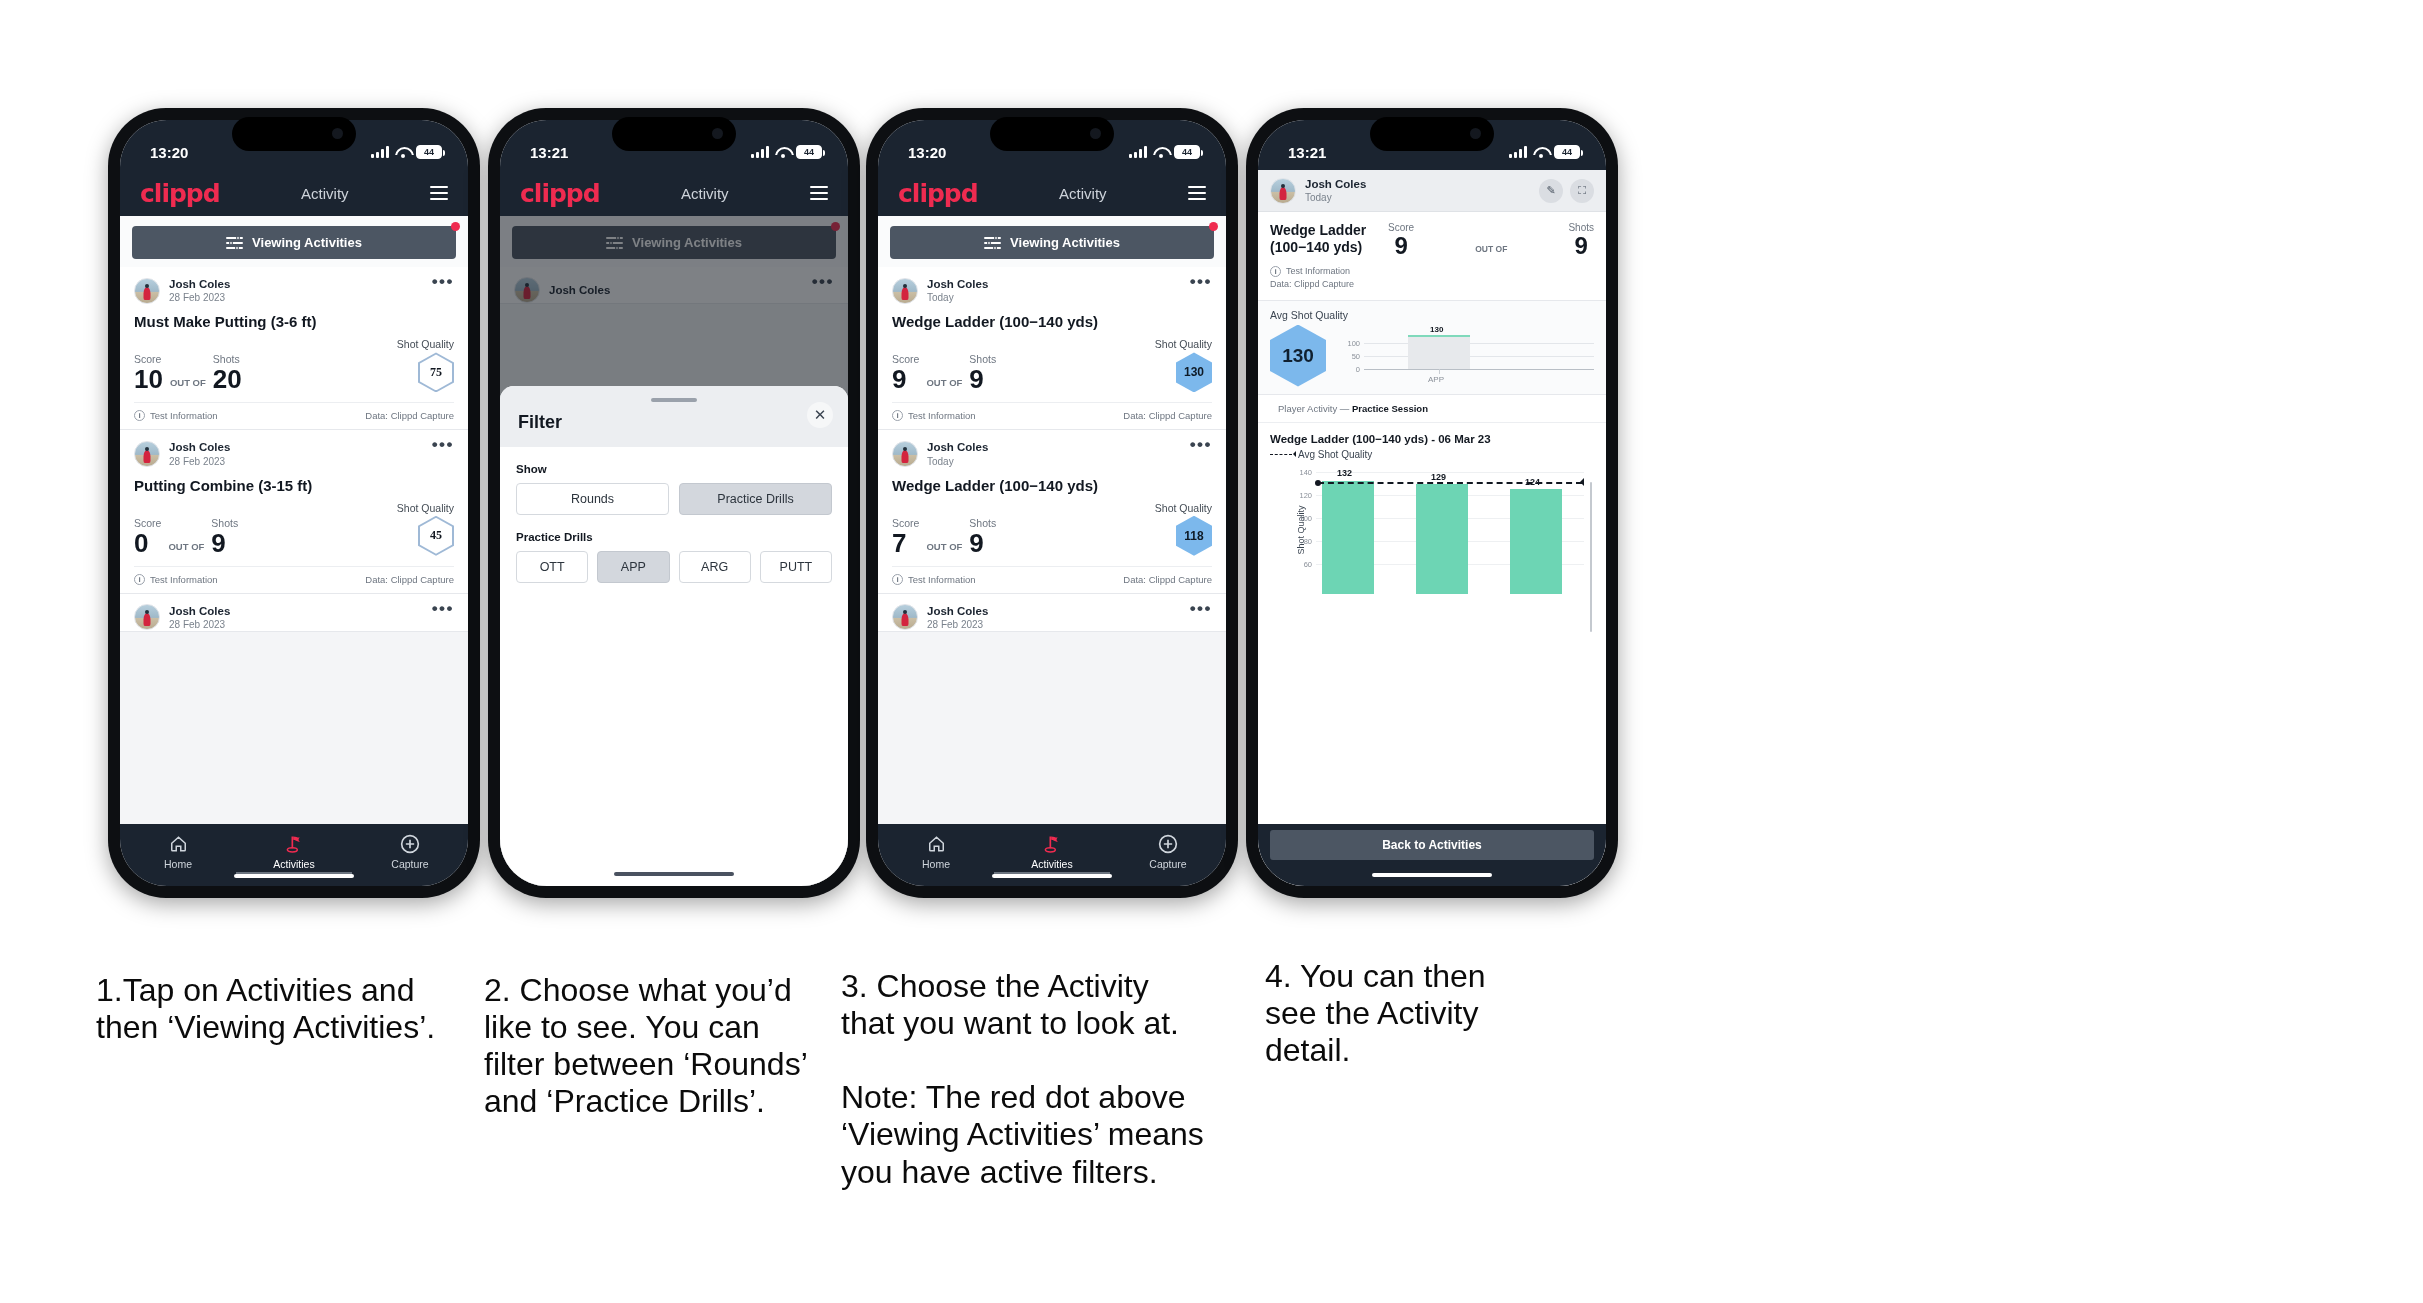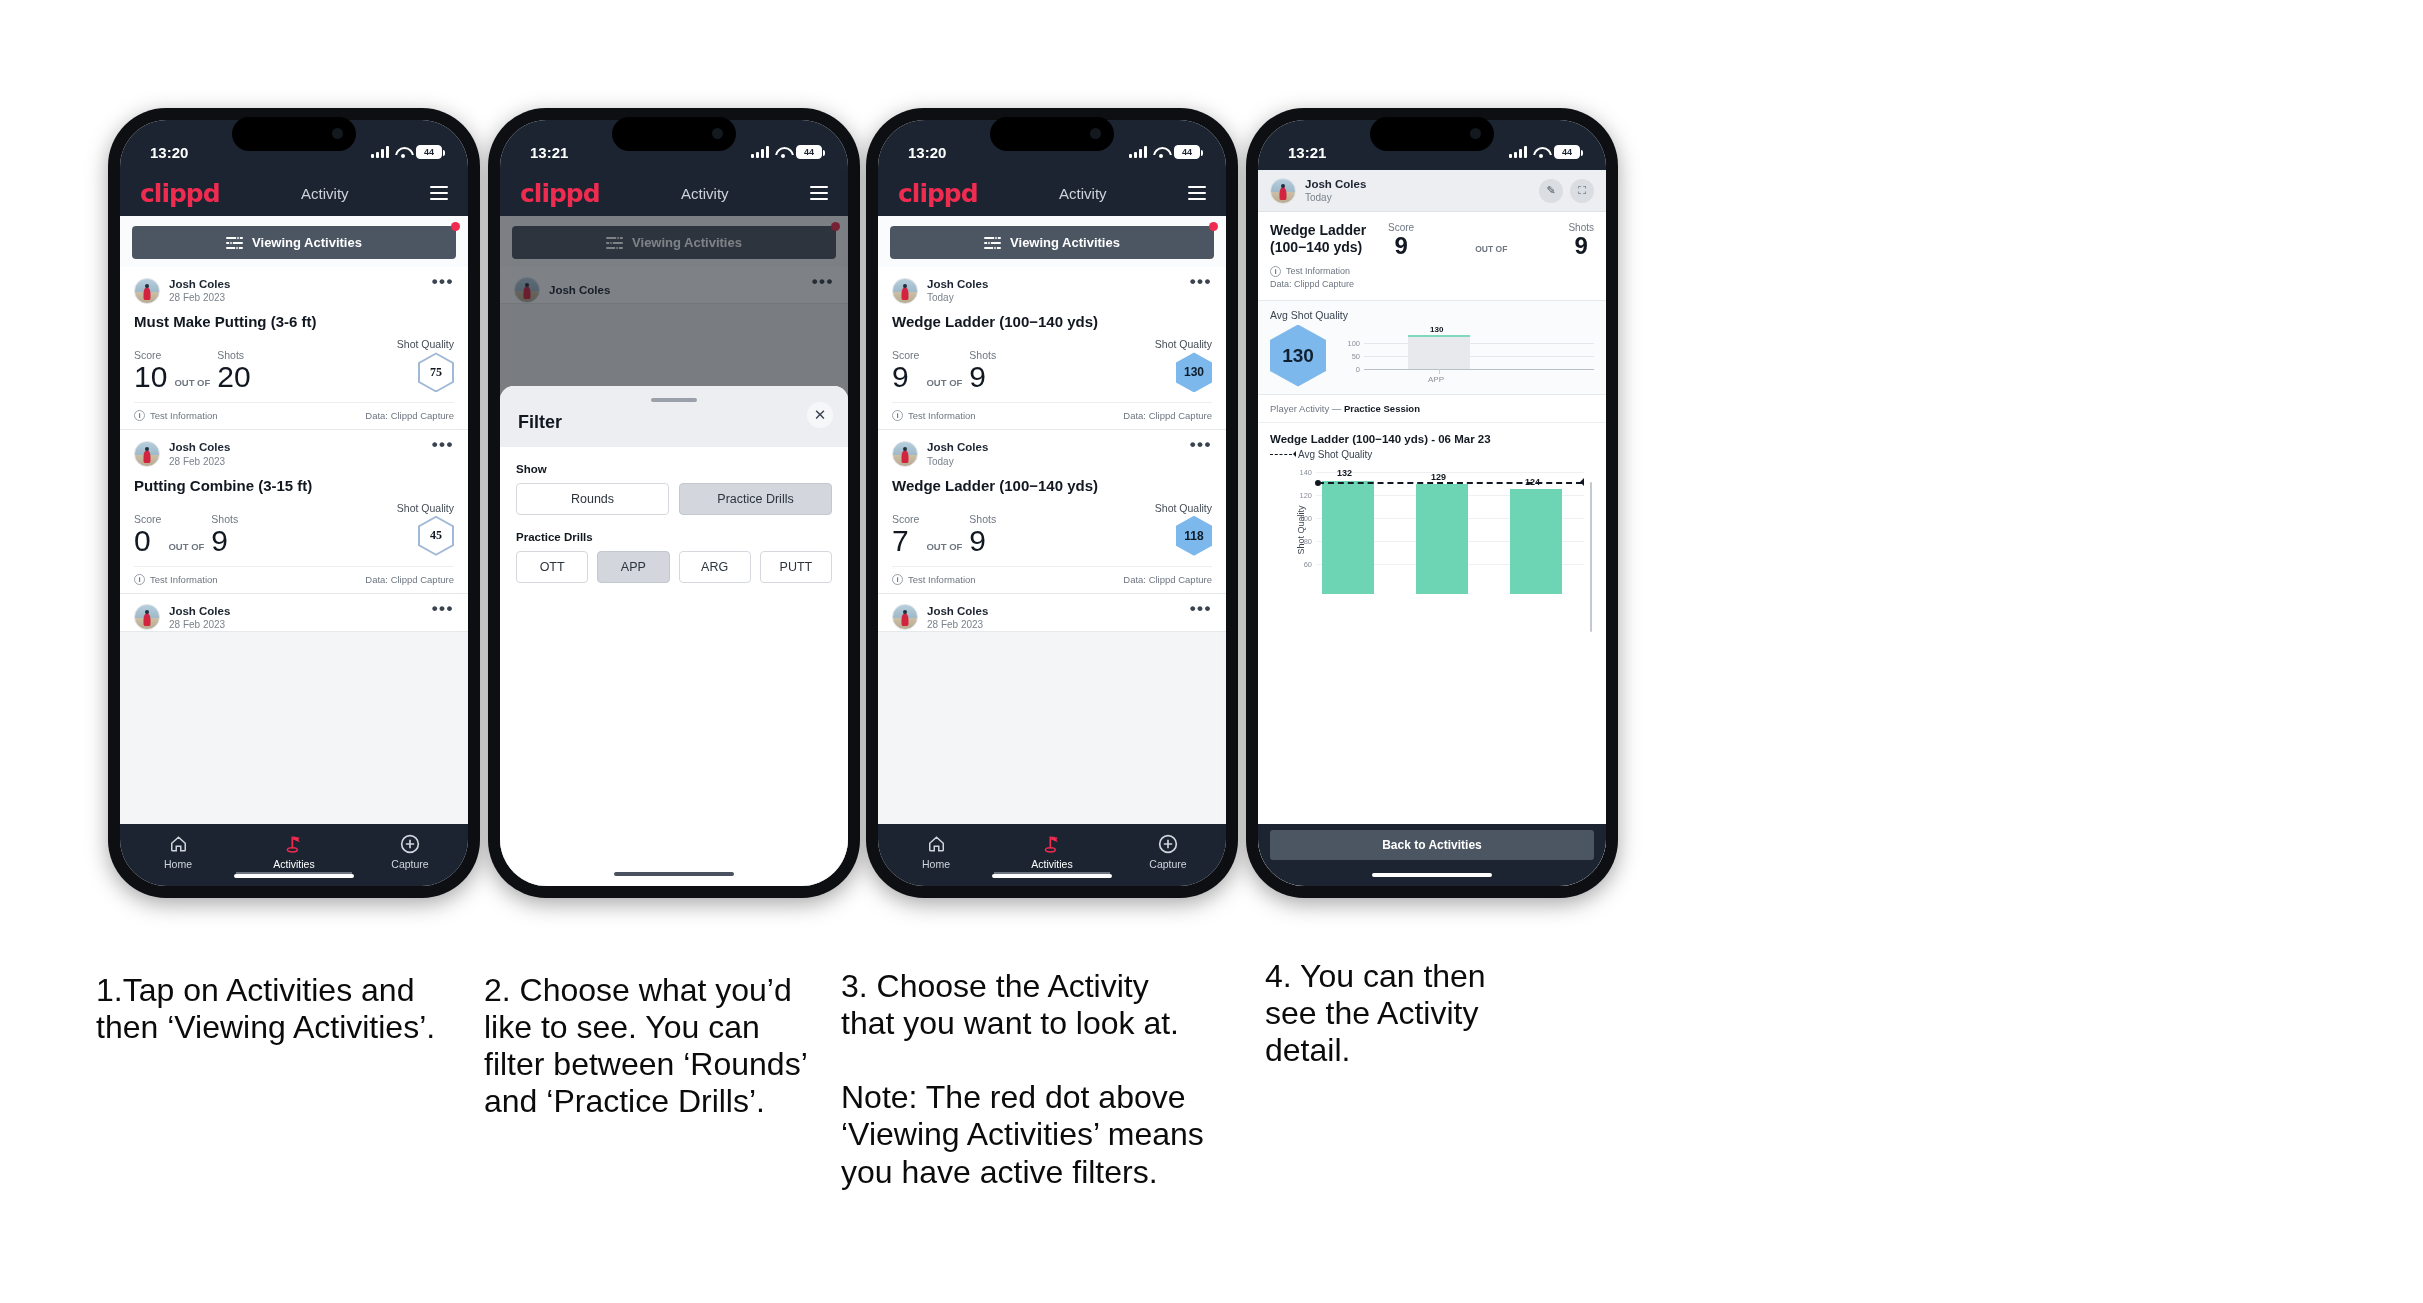--- a/index.html
+++ b/index.html
@@ -127,21 +127,21 @@
   }
   .who-name { font-size:11.5px; font-weight:bold; color:#1b2430; line-height:1.25; }
   .who-date { font-size:10px; color:#7a828c; line-height:1.3; }
   .dots { color:#3a4450; font-size:17px; letter-spacing:1.5px; line-height:.6; font-weight:bold; }
 
   .card-title { font-size:15px; font-weight:bold; color:#121821; margin: 9px 0 2px; }
 
   .stats { display:flex; align-items:flex-end; padding: 6px 0 10px; position:relative; }
   .metric { }
   .metric .lab { font-size:10.5px; color:#6e7681; margin-bottom:1px; }
-  .metric .val { font-size:30px; font-weight:normal; color:#121821; line-height:1; }
+  .metric .val { font-size:26px; font-weight:bold; color:#121821; line-height:1; }
   .outof { font-size:9.5px; color:#6e7681; font-weight:bold; align-self:flex-end; padding:0 7px 4px; }
   .sq { margin-left:auto; text-align:center; }
   .sq .lab { font-size:10.5px; color:#444c55; margin-bottom:2px; }
   .hexwrap { display:flex; justify-content:flex-end; }
   .hex {
     width:36px;height:40px; display:flex;align-items:center;justify-content:center;
     clip-path: polygon(50% 0%, 100% 25%, 100% 75%, 50% 100%, 0% 75%, 0% 25%);
     font-size:12px; font-weight:bold;
   }
   .hex.outline { background:#9fb9d6; }
@@ -250,21 +250,21 @@
   }
   .minichart { flex:1; margin-left:14px; position:relative; height:64px; }
   .mc-grid { position:absolute; left:24px; right:0; border-top:1px solid #e3e6ea; }
   .mc-ylab { position:absolute; left:0; font-size:7.5px; color:#8a9099; text-align:right; width:20px; }
   .mc-bar { position:absolute; background:#e7e9ec; }
   .mc-cap { position:absolute; background:#7fd9bb; height:2.5px; }
   .mc-val { position:absolute; font-size:8px; font-weight:bold; color:#121821; }
   .mc-xlab { position:absolute; font-size:8px; color:#8a9099; }
   .mc-tick { position:absolute; width:1px; background:#c9ced4; }
 
-  .d-sess { background:#fff; padding: 8px 12px; border-top:1px solid #e6e8ec; font-size:9.5px; color:#6e7681; }
+  .d-sess { background:#fff; padding: 8px 20px; border-top:1px solid #e6e8ec; font-size:9.5px; color:#6e7681; }
   .d-sess b { color:#121821; }
   .d-chart { background:#fff; padding: 10px 12px 0; border-top:1px solid #eceef1; }
   .d-chart-title { font-size:11.5px; font-weight:bold; color:#121821; margin-bottom:4px; }
   .d-legend { display:flex; align-items:center; gap:6px; font-size:10px; color:#3a4450; margin-bottom:6px; }
   .dashline { width:22px; height:0; border-top:1.5px dashed #121821; position:relative; }
   .dashline:after{ content:""; position:absolute; right:-4px; top:-3.5px;
     border:3.5px solid transparent; border-right-color:#121821; }
 
   .bigchart { position:absolute; left:12px; right:10px; height:128px; }
   .bc-ylabel {

